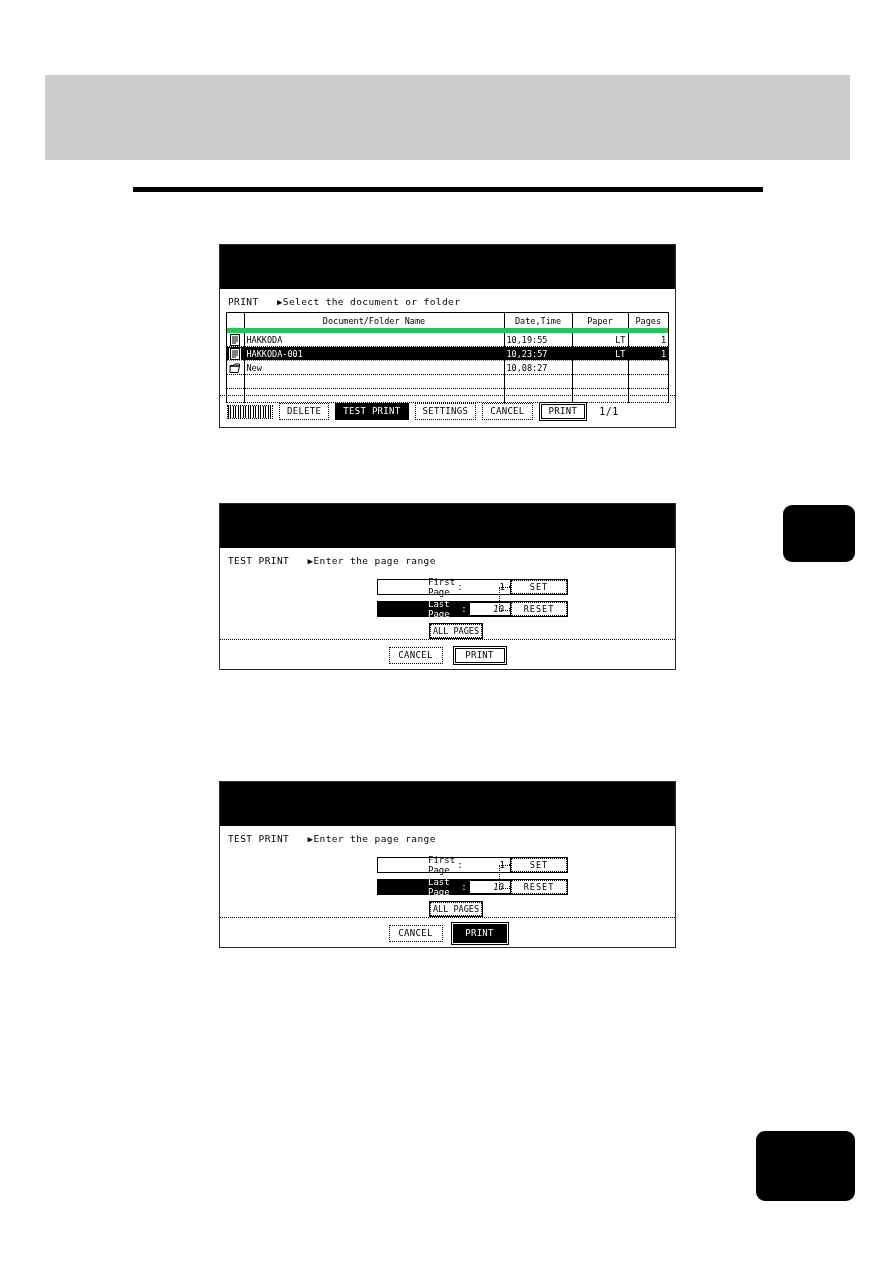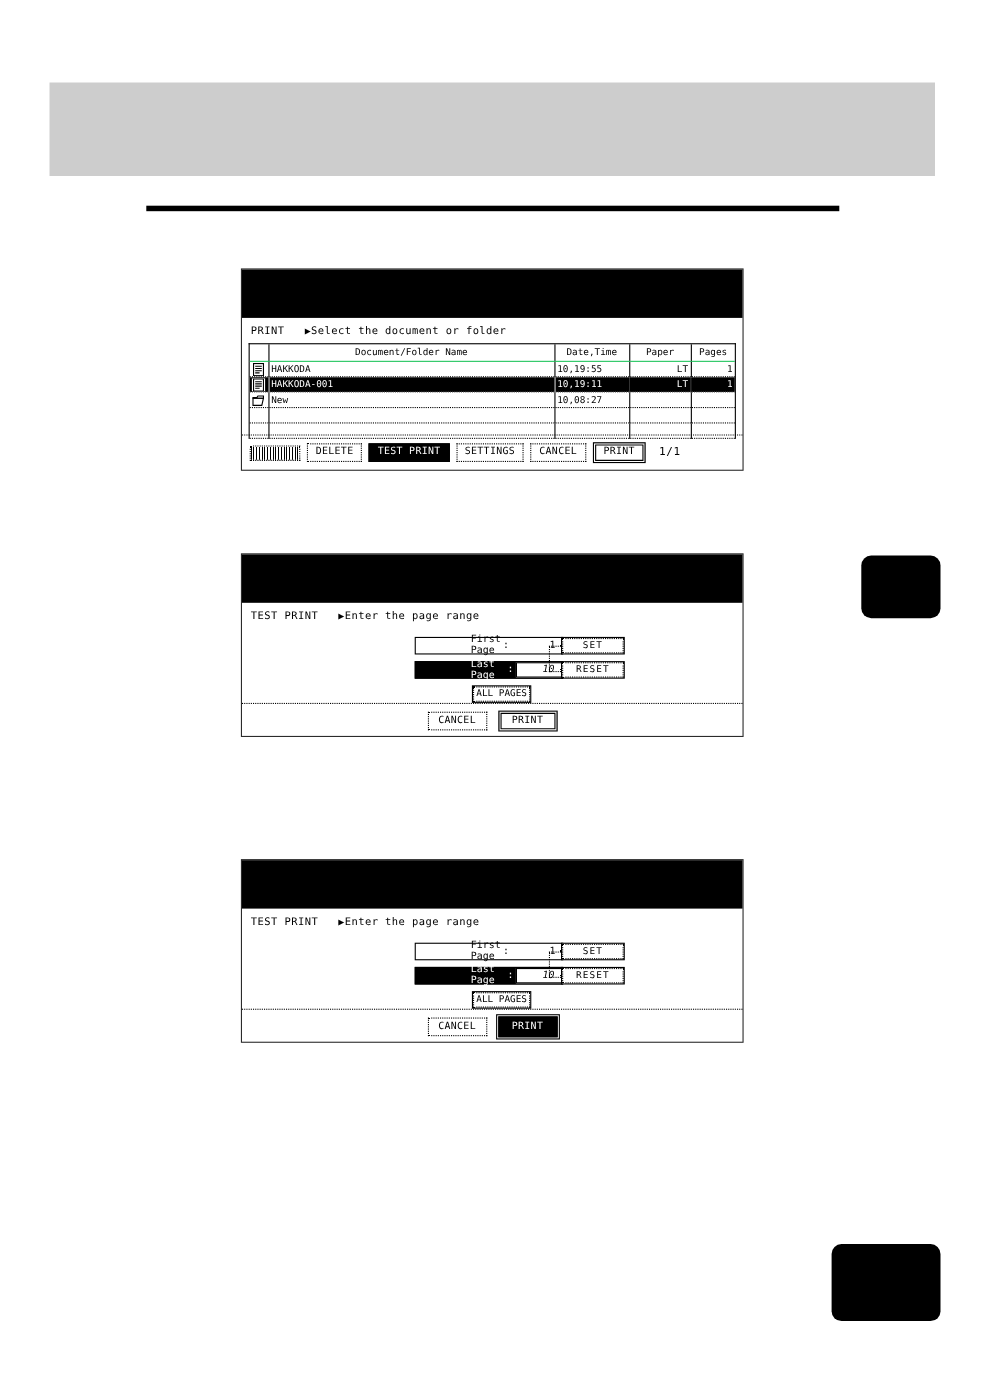--- a/index.html
+++ b/index.html
@@ -59,21 +59,21 @@
     width:calc(100% - 12px);
   }
   .doclist table{
     border-collapse:collapse;
     width:100%;
     font-size:8.5px;
     table-layout:fixed;
   }
   .doclist th{
     font-weight:normal;
-    border-bottom:1px solid #22c55e;
+    border-bottom:5px solid #22c55e;
     border-right:1px solid #000;
     padding:1px 2px;
     text-align:center;
     height:13px;
   }
   .doclist th:last-child{border-right:none;}
   .doclist td{
     border-right:1px solid #000;
     border-bottom:1px dotted #000;
     padding:0 2px;
@@ -250,21 +250,21 @@
           <td class="icocell">
             <svg class="ico" viewBox="0 0 12 12">
               <rect x="1.5" y="0.5" width="9" height="11" fill="#fff" stroke="#000"></rect>
               <line x1="3" y1="3" x2="9" y2="3" stroke="#000"></line>
               <line x1="3" y1="5" x2="9" y2="5" stroke="#000"></line>
               <line x1="3" y1="7" x2="9" y2="7" stroke="#000"></line>
               <line x1="3" y1="9" x2="7" y2="9" stroke="#000"></line>
             </svg>
           </td>
           <td class="c-name">HAKKODA-001</td>
-          <td class="c-date">10,19:11</td>
+          <td class="c-date">10,23:57</td>
           <td class="c-paper">LT</td>
           <td class="c-pages">1</td>
         </tr>
         <tr>
           <td class="icocell">
             <svg class="ico" viewBox="0 0 12 12">
               <path d="M1 3.5 L4.5 3.5 L5.5 2 L10.5 2 L10.5 4 L1 4 Z" fill="none" stroke="#000"></path>
               <path d="M1 4 L10.5 4 L9 10.5 L1 10.5 Z" fill="none" stroke="#000"></path>
             </svg>
           </td>

